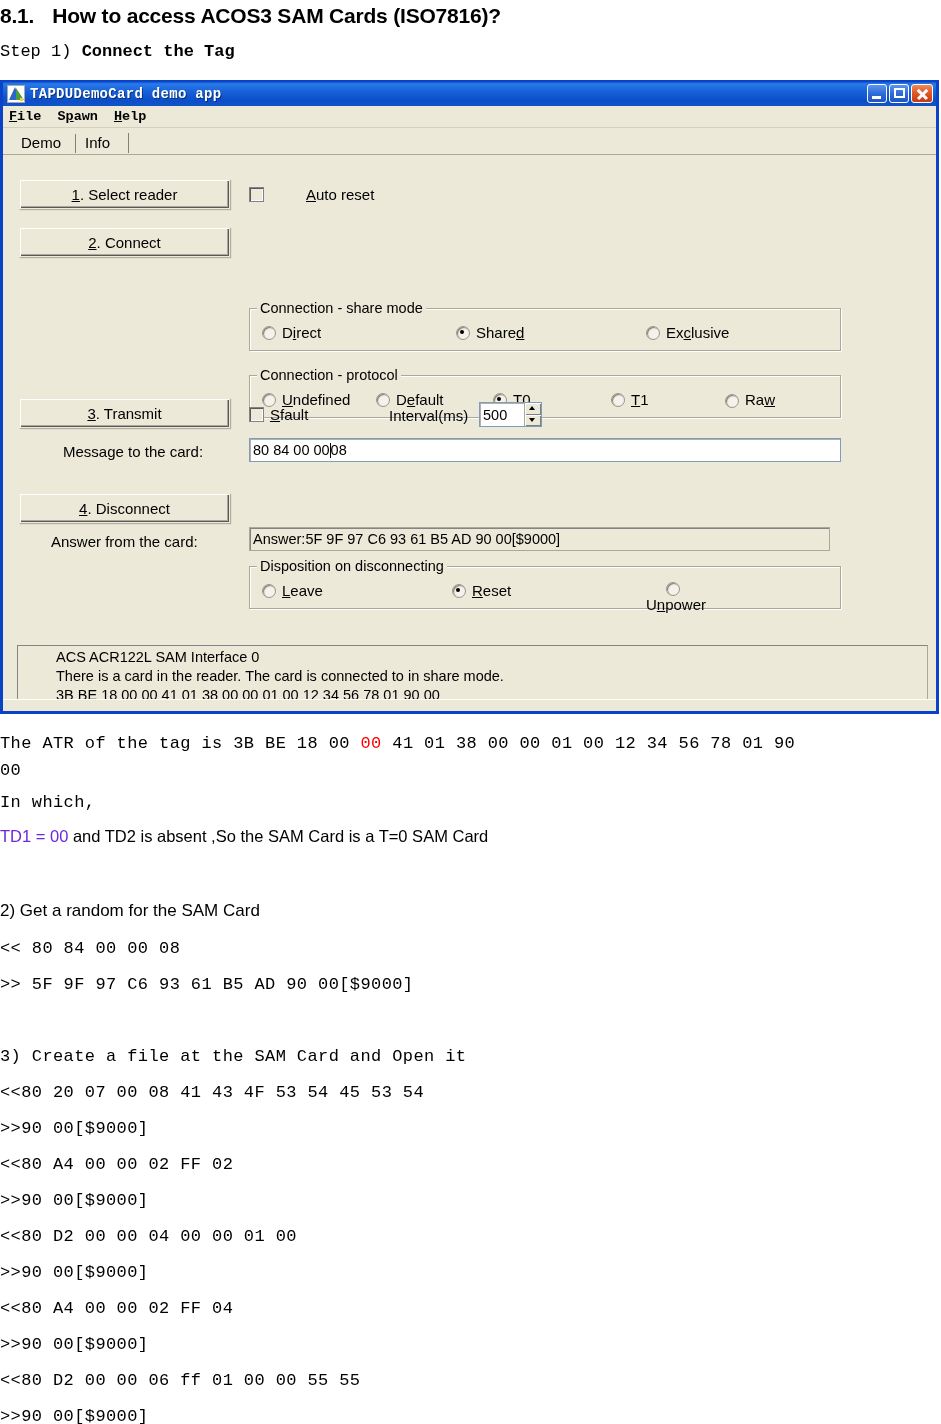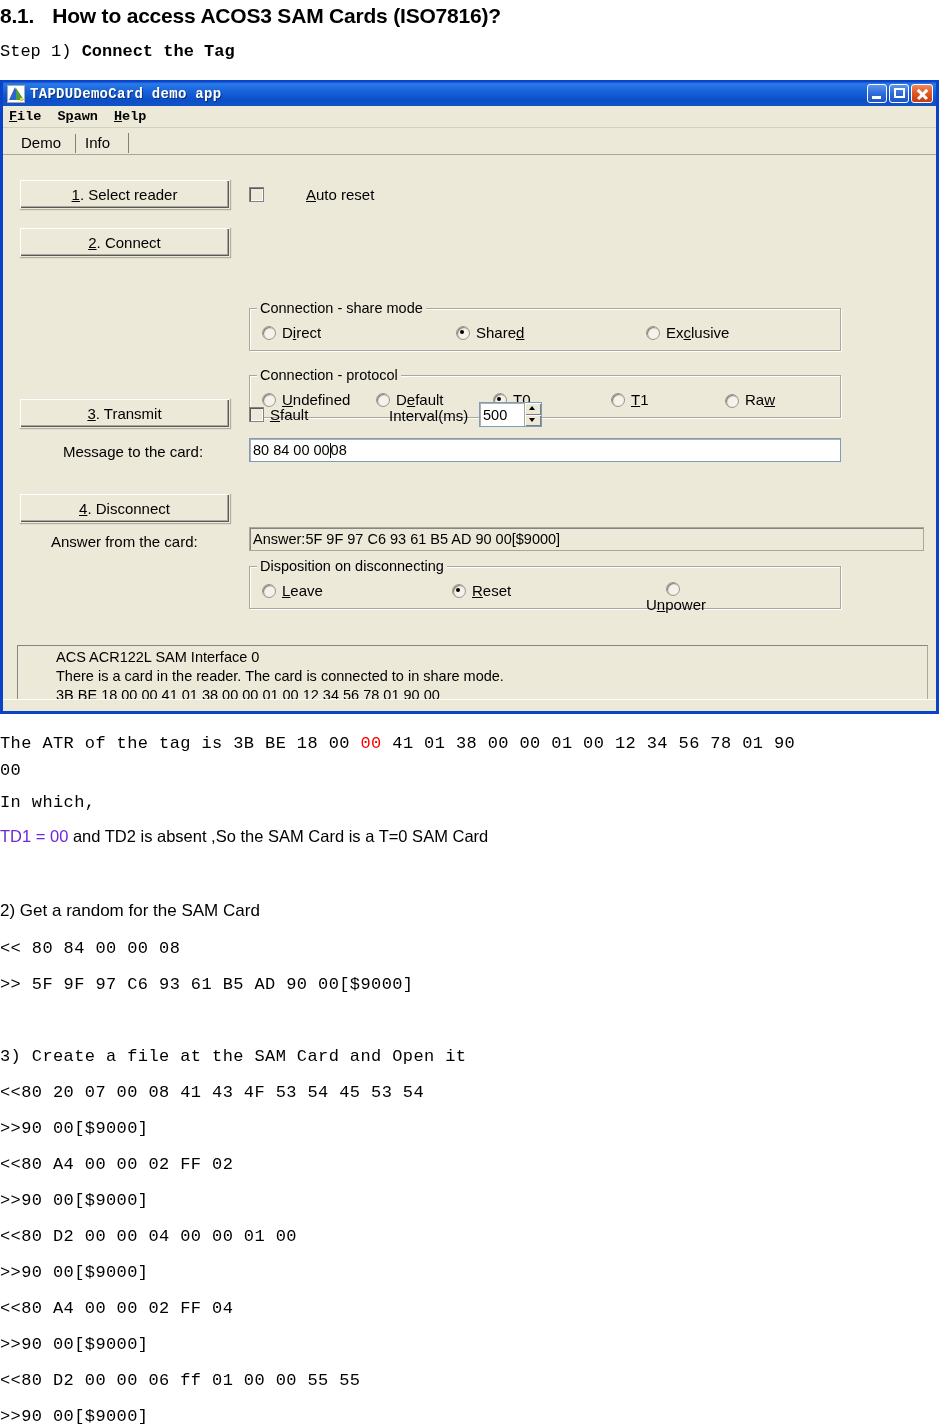--- a/index.html
+++ b/index.html
@@ -524,21 +524,21 @@
     <div class="field-label" style="left:386px; top:252px;">Interval(ms)</div>
     <div class="spinner" style="left:476px; top:247px; width:63px; height:25px;">
       <div class="sp-val">500</div>
       <div class="sp-btns">
         <div class="sp-up"></div>
         <div class="sp-dn"></div>
       </div>
     </div>
 
     <div class="field-label" style="left:48px; top:378px;">Answer from the card:</div>
-    <div class="xp-input readonly" style="left:246px; top:372px; width:675px; height:24px;">
+    <div class="xp-input readonly" style="left:246px; top:372px; width:581px; height:24px;">
       <span>Answer:5F 9F 97 C6 93 61 B5 AD 90 00[$9000]</span>
     </div>
 
     <div class="groupbox" style="left:246px; top:411px; width:592px; height:43px;">
       <div class="gb-title">Disposition on disconnecting</div>
       <div class="xp-radio" style="left:12px; top:15px;">
         <span class="rb"></span>
         <span><span></span><u>L</u><span>eave</span></span>
       </div>
       <div class="xp-radio checked" style="left:202px; top:15px;">

